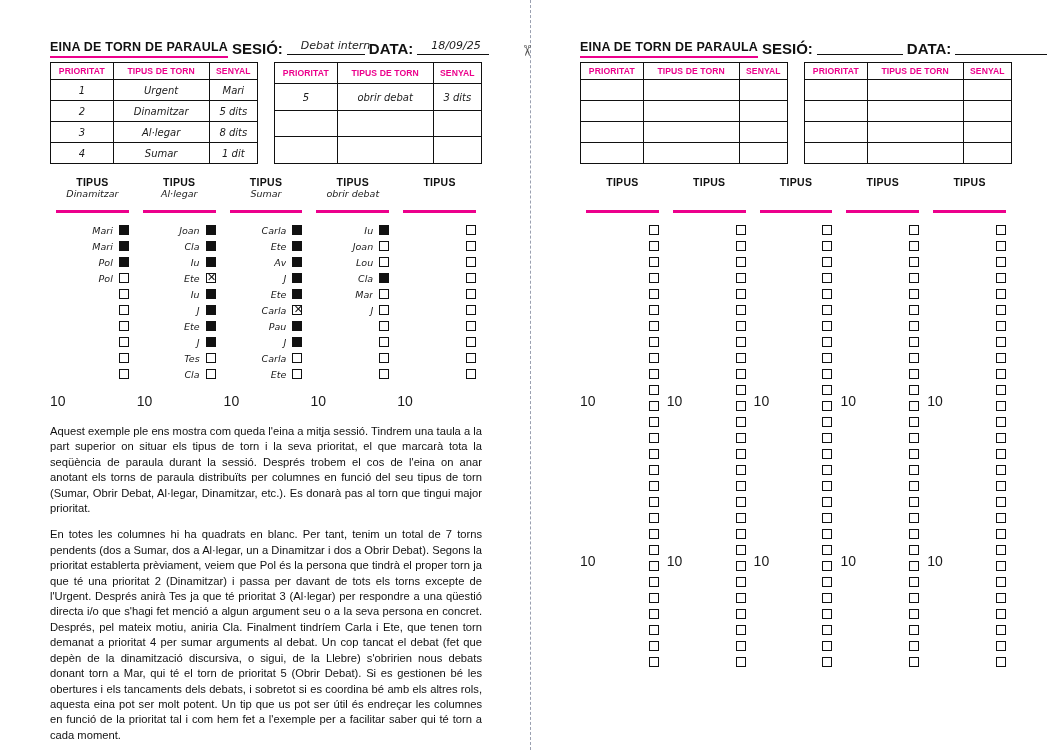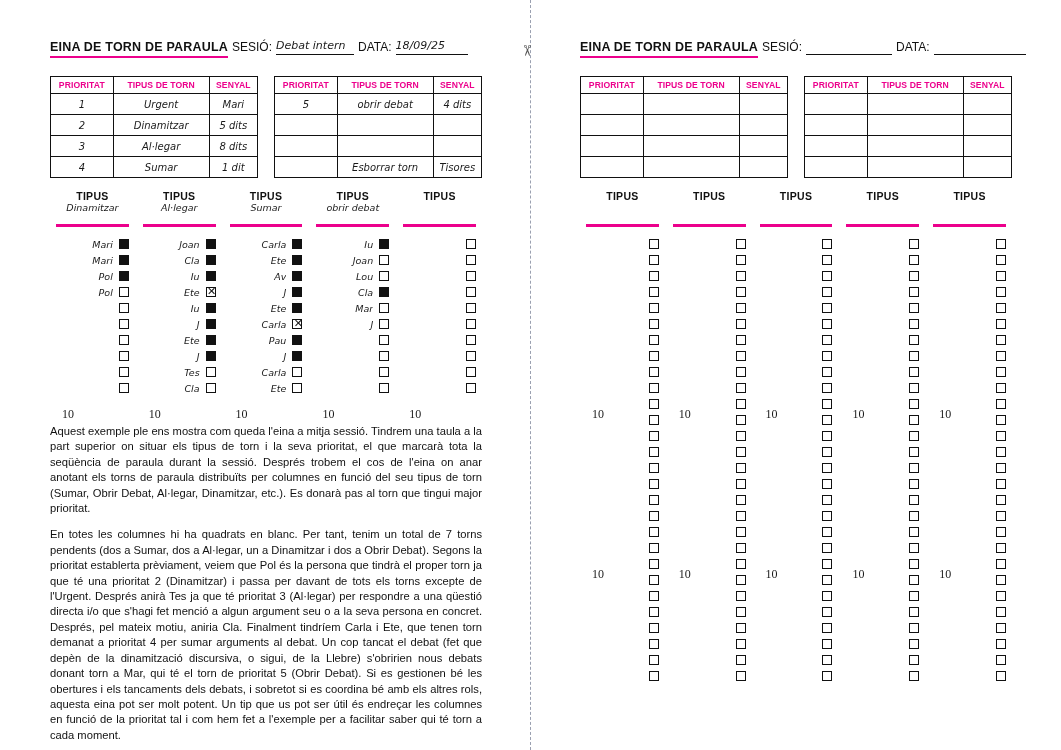--- a/index.html
+++ b/index.html
@@ -47,51 +47,50 @@
   }
   .hdr-title {
     font-size: 12.5px;
     font-weight: bold;
     letter-spacing: 0.2px;
     border-bottom: 2.5px solid #ec008c;
     padding-bottom: 2px;
     white-space: nowrap;
   }
   .hdr-lbl {
-    font-size: 12px;
-    font-weight: normal;
+    font-size: 15px;
+    font-weight: bold;
     white-space: nowrap;
     padding-bottom: 2px;
   }
   .hdr-fill {
     border-bottom: 1px solid #111;
     flex: 1;
     min-width: 30px;
     height: 15px;
     position: relative;
   }
   .hdr-fill.w1 { flex: 0 0 78px; }
   .hdr-fill.w2 { flex: 0 0 72px; }
   .hdr-fill.w3 { flex: 0 0 86px; }
   .hdr-fill.w4 { flex: 0 0 92px; }
   .hand {
     font-family: "DejaVu Sans", sans-serif;
     font-size: 11px;
     font-style: italic;
     color: #1a1a1a;
     position: absolute;
-    left: 0; bottom: 2px;
+    left: 14px; bottom: 2px;
     white-space: nowrap;
   }
 
   
   .ptables {
     display: flex;
     gap: 16px;
-    margin-top: 14px;
   }
   table.pt {
     border-collapse: collapse;
     table-layout: fixed;
   }
   table.pt th {
     font-size: 8.6px;
     font-weight: bold;
     color: #ec008c;
     border: 1px solid #111;
@@ -178,26 +177,25 @@
     position: absolute;
     left: 0; top: -3px;
     width: 10px;
     text-align: center;
     font-size: 11px;
     line-height: 14px;
     color: #111;
     font-family: "DejaVu Sans", sans-serif;
   }
   .col-foot {
-    font-family: Liberation Serif, serif;
-    font-size: 12px;
+    font-family: Liberation Sans, sans-serif;
+    font-size: 14px;
     color: #1a1a1a;
     position: absolute;
     left: 0;
-    margin-left: 12px;
   }
 
   
   .body-text {
     position: absolute;
     left: 50px;
     top: 424px;
     width: 432px;
     font-size: 11.2px;
     line-height: 15.4px;
@@ -265,36 +263,31 @@
       <table class="pt">
         <tbody>
             <tr>
           <th class="c-prio">PRIORITAT</th>
           <th class="c-tipus">TIPUS DE TORN</th>
           <th class="c-senyal">SENYAL</th>
         </tr>
         <tr>
           <td>5</td>
           <td>obrir debat</td>
-          <td>4 dits</td>
+          <td>3 dits</td>
         </tr>
         <tr>
           <td></td>
           <td></td>
           <td></td>
         </tr>
         <tr>
           <td></td>
           <td></td>
           <td></td>
-        </tr>
-        <tr>
-          <td></td>
-          <td>Esborrar torn</td>
-          <td>Tisores</td>
         </tr>
       </tbody>
         </table>
     </div>
 
     <div class="cols" id="left-cols">
         <div class="col">
           <div class="col-head">TIPUS</div>
           <div class="col-sub">Dinamitzar</div>
           <div class="col-bar"></div>

